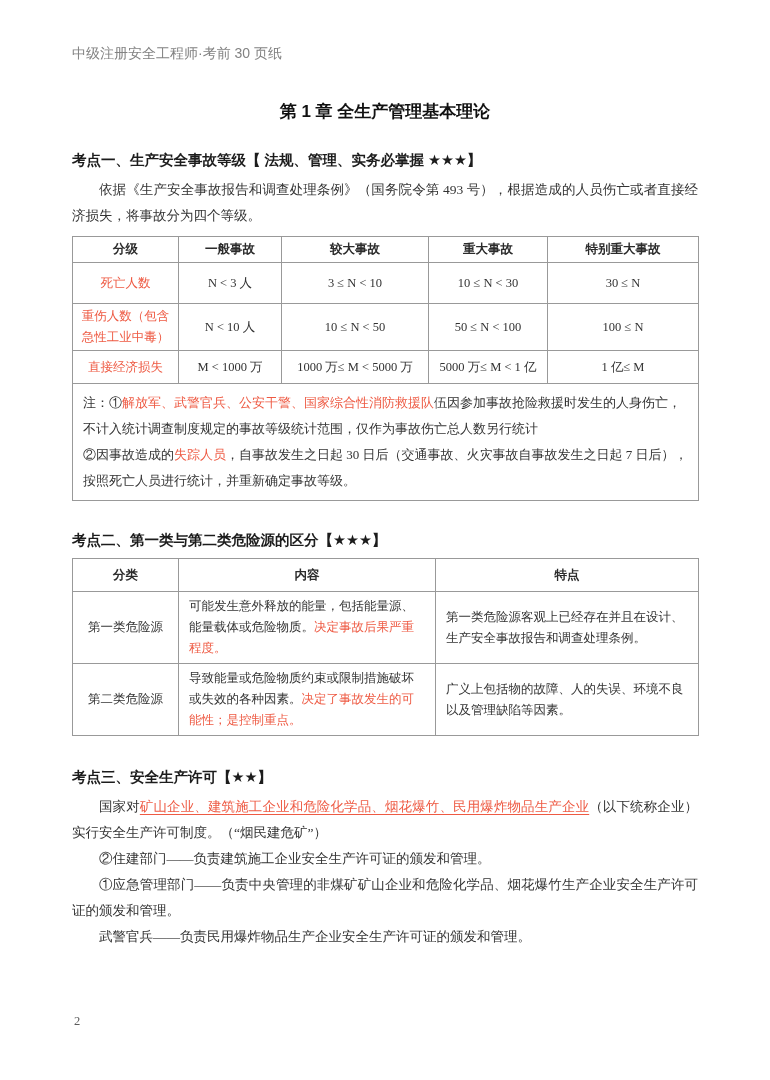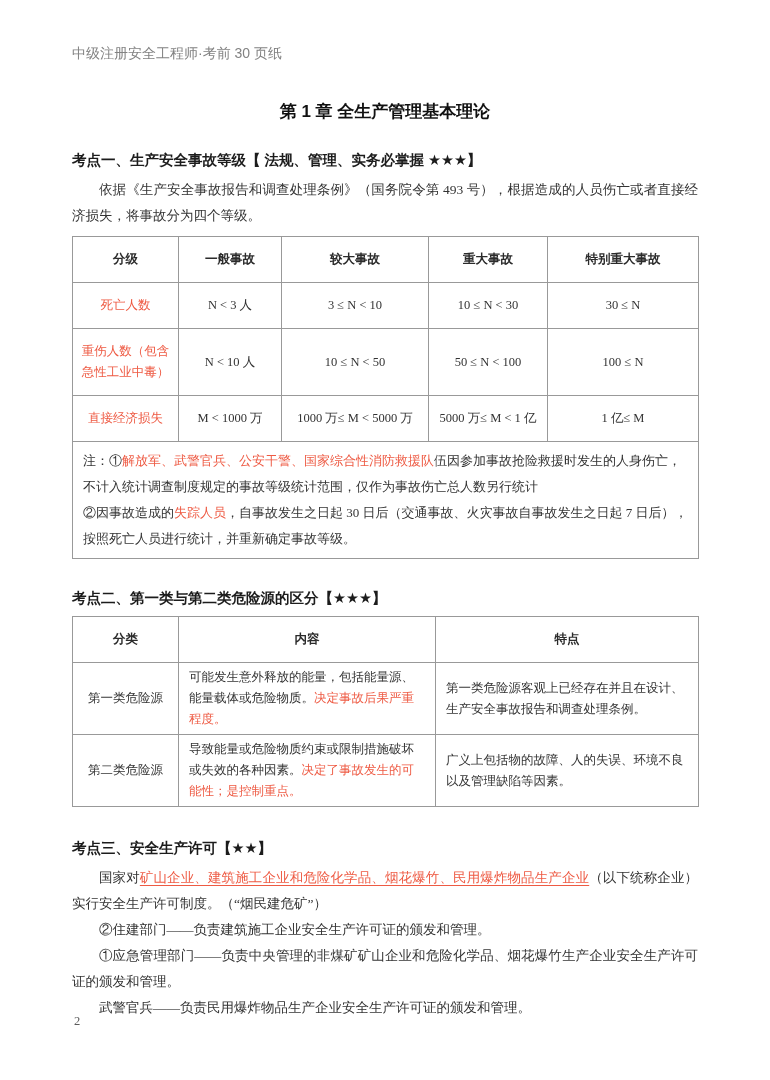--- a/index.html
+++ b/index.html
@@ -45,21 +45,21 @@
   table{
     width:100%;border-collapse:collapse;table-layout:fixed;
   }
   .tbl1{margin-top:7px;}
   .tbl2{margin-top:8px;}
   td,th{
     border:1px solid var(--border);
     font-weight:normal;
     font-size:12.5px;color:var(--ink);
     text-align:center;vertical-align:middle;
-    padding:12px 8px;line-height:21px;
+    padding:2px 8px;line-height:21px;
   }
   th{
     font-family:"Liberation Sans","DejaVu Sans",sans-serif;
     font-weight:600;color:#2b2b2b;
   }
   .tbl1 th{height:25px;}
   .tbl1 .r1 td{height:41px;}
   .tbl1 .r2 td{height:46px;}
   .tbl1 .r3 td{height:33px;}
   .tbl2 th{height:33px;}

